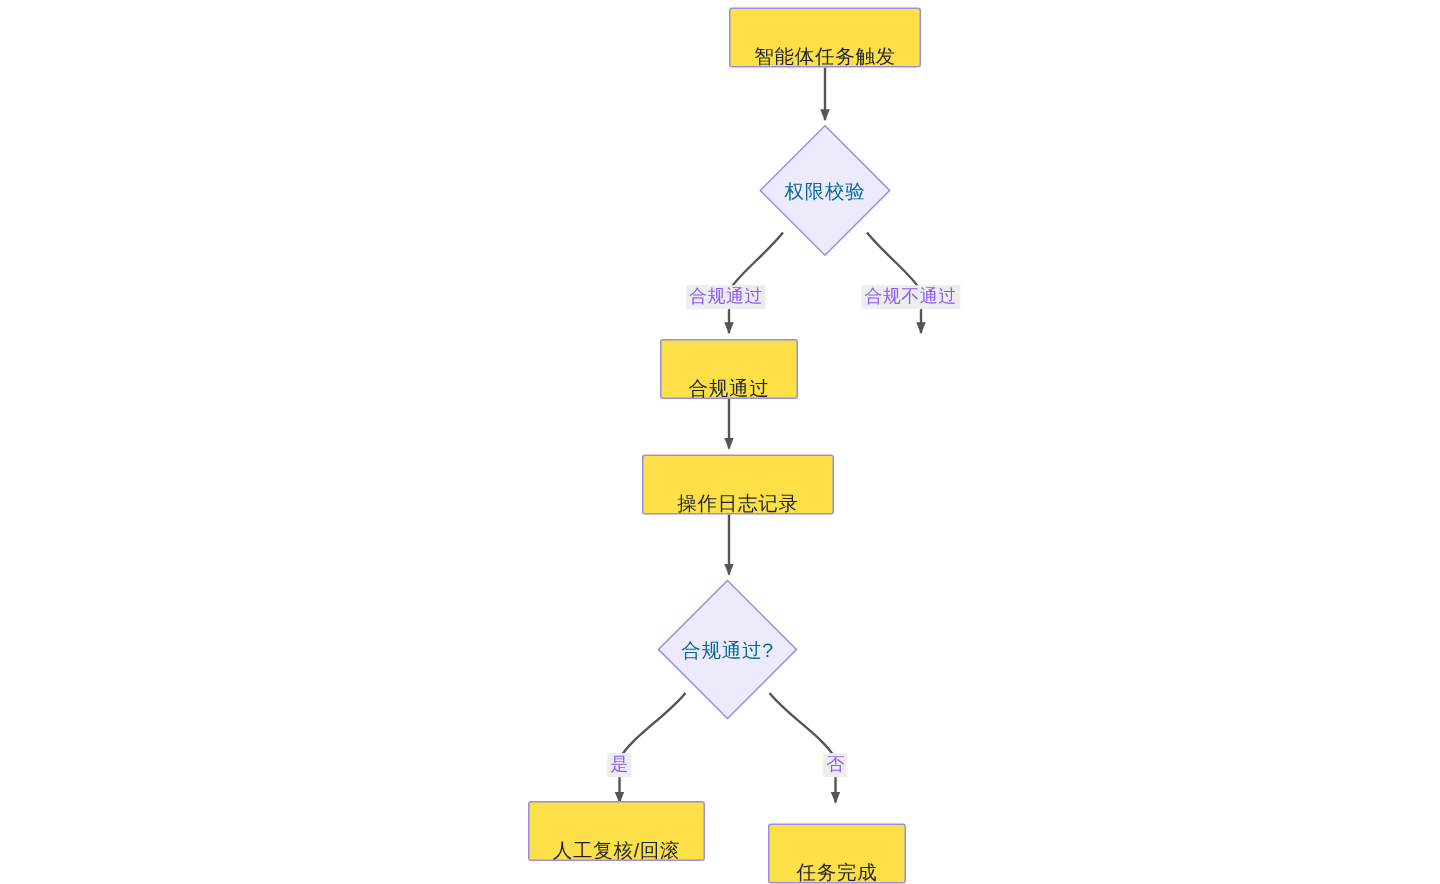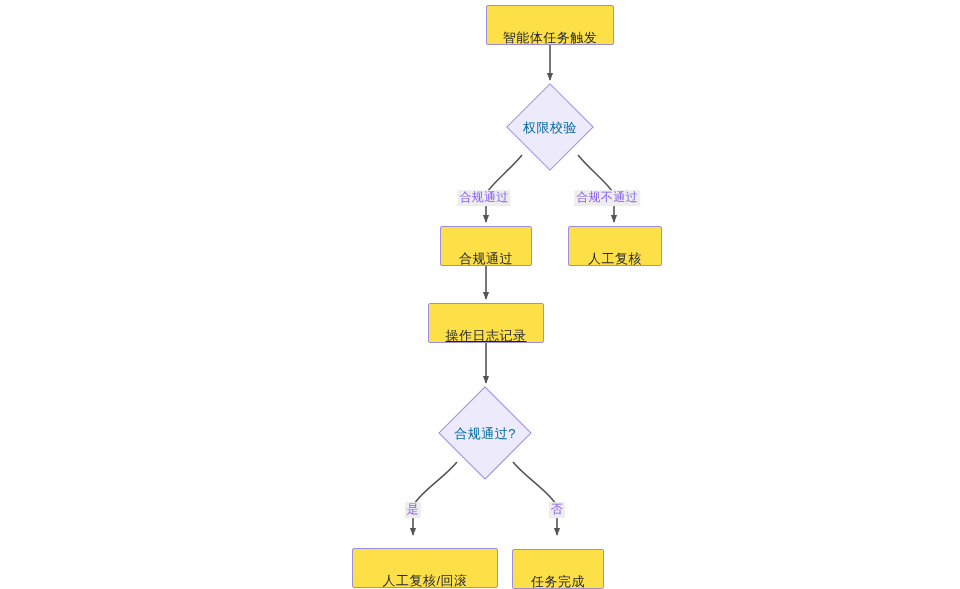--- a/index.html
+++ b/index.html
@@ -101,34 +101,31 @@
 
   <div class="decision" style="left:519px; top:96px; width:62px; height:62px;"></div>
   <div class="decision-label" style="left:495px; top:112px; width:110px; height:30px;">
     <span>权限校验</span>
   </div>
 
   <div class="node" style="left:440px; top:226px; width:92px; height:40px;">
     <span>合规通过</span>
   </div>
 
-  <div class="node" style="left:568px; top:226px; width:94px; height:40px;">
-    <span>人工复核</span>
-  </div>
 
-  <div class="node" style="left:428px; top:303px; width:116px; height:40px;text-decoration:underline;">
+  <div class="node" style="left:428px; top:303px; width:128px; height:40px;">
     <span>操作日志记录</span>
   </div>
 
   <div class="decision" style="left:452px; top:400px; width:66px; height:66px;"></div>
   <div class="decision-label" style="left:430px; top:418px; width:110px; height:30px;">
     <span>合规通过?</span>
   </div>
 
-  <div class="node" style="left:352px; top:548px; width:146px; height:40px;">
+  <div class="node" style="left:352px; top:534px; width:118px; height:40px;">
     <span>人工复核/回滚</span>
   </div>
 
   <div class="node" style="left:512px; top:539px; width:92px; height:40px;margin-top:10px;">
     <span>任务完成</span>
   </div>
 
   <div class="edge-label" style="left:484px; top:198px;">合规通过</div>
 
   <div class="edge-label" style="left:607px; top:198px;">合规不通过</div>

